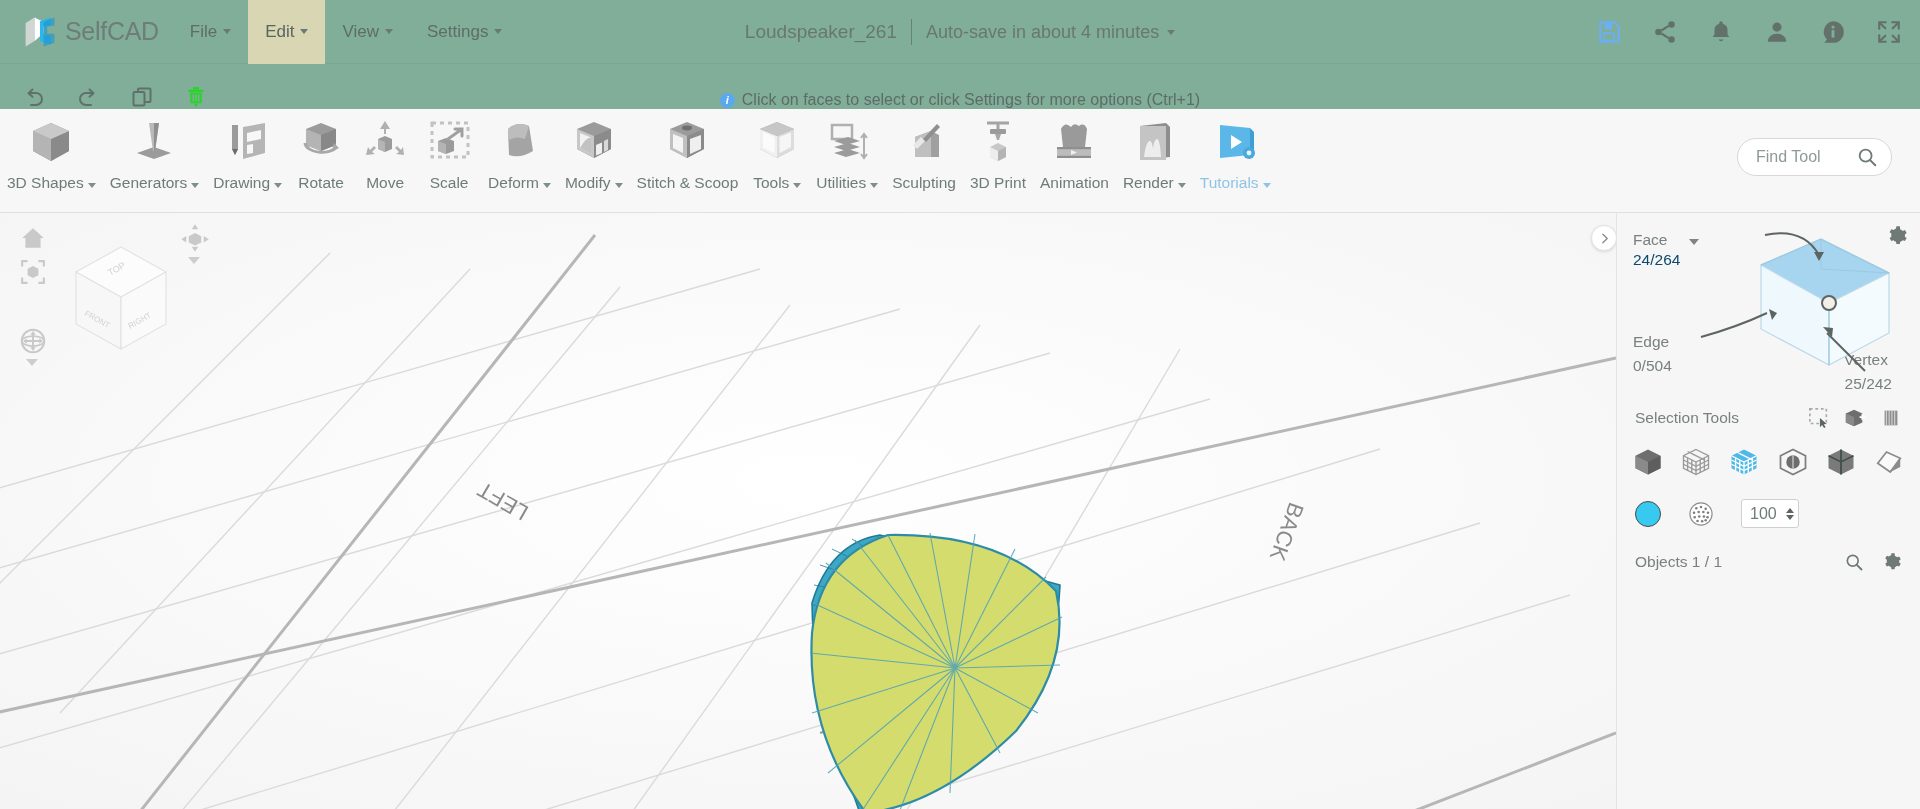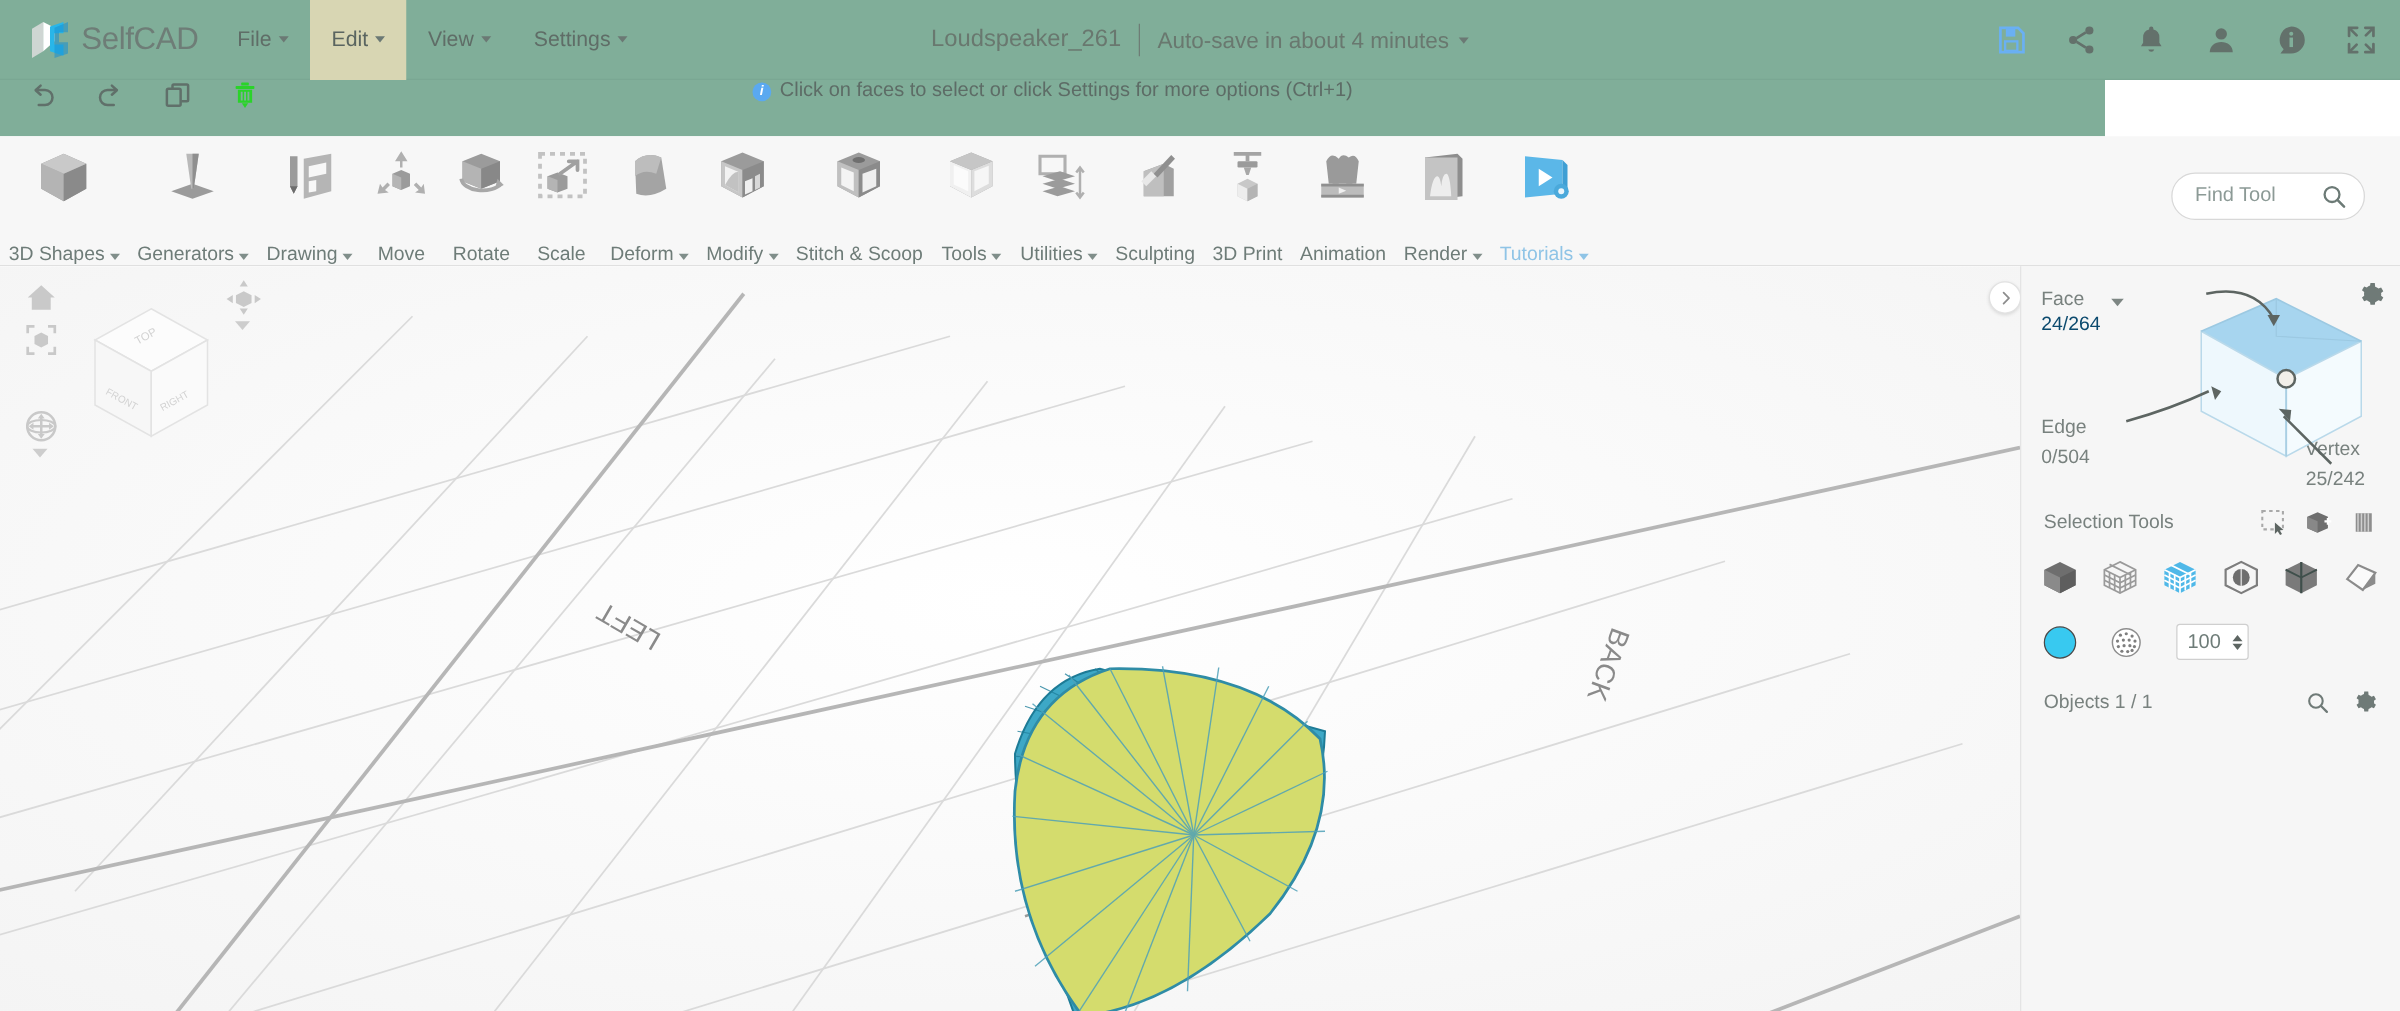--- a/index.html
+++ b/index.html
@@ -42,22 +42,22 @@
   .autosave { font-size: 18px; color: #69786f; cursor: pointer; }
   .hdr-icons {
     position: absolute; right: 18px; top: 0; height: 64px;
     display: flex; align-items: center; gap: 30px;
   }
   .hdr-ic { width: 26px; height: 26px; cursor: pointer; fill: #63716b; }
   .hdr-ic.blue { fill: #6ab0f3; }
 
   
   .subbar {
-    position: absolute; top: 64px; left: 0; width: 1684px; height: 45px;
-    background: #80ae99; display: flex; align-items: flex-start;
+    position: absolute; top: 64px; left: 0; width: 1920px; height: 45px;
+    background: #80ae99; display: flex; align-items: flex-end;
   }
   .subbar-left { display: flex; align-items: center; gap: 30px; padding-left: 22px; }
   .sb-ic { width: 24px; height: 24px; cursor: pointer; fill: none; stroke: #60706a; stroke-width: 2; }
   .sb-ic.trash { fill: #2ad32a; stroke: none; }
   .hint {
     position: absolute; left: 0; right: 0; text-align: center;
     font-size: 16px; color: #5d6c66;
   }
   .hint-i {
     display: inline-block; width: 15px; height: 15px; border-radius: 50%;
@@ -77,21 +77,21 @@
 
   
   .ribbon {
     position: absolute; top: 109px; left: 0; width: 1920px; height: 104px;
     background: #f7f7f7; border-bottom: 1px solid #e0e0e0;
     display: flex; align-items: flex-start;
   }
   .rb-item {
     height: 104px; display: flex; flex-direction: column;
     align-items: center; justify-content: flex-start; cursor: pointer;
-    padding: 6px 7px 0 7px; min-width: 58px; gap: 21px;
+    padding: 6px 7px 0 7px; min-width: 58px;
   }
   .rb-icon { height: 54px; display: flex; align-items: center; justify-content: center; }
   .rb-icon svg { width: 50px; height: 50px; }
   .rb-label { font-size: 15.5px; color: #6e7c78; white-space: nowrap; margin-top: 5px; }
   .rb-label.accent { color: #8fc4e6; }
   .rb-caret {
     display: inline-block; margin-left: 4px;
     border-left: 4px solid transparent; border-right: 4px solid transparent;
     border-top: 5px solid #808e8a;
   }
@@ -321,43 +321,43 @@
         <path d="M9 8 L15 8 L15 32 L12 38 L9 32 Z" fill="#9b9b9b"></path>
             <path d="M9 32 L15 32 L12 38 Z" fill="#6c6c6c"></path>
           </svg>
       </div>
       <div class="rb-label"><span>Drawing</span><i class="rb-caret"></i></div>
     </div>
 
     <div class="rb-item">
       <div class="rb-icon">
         <svg viewBox="0 0 50 50">
+            <path d="M25 6 L40 12 L40 28 L25 34 L10 28 L10 12 Z" fill="#9b9b9b"></path>
+        <path d="M10 12 L25 18 L25 34 L10 28 Z" fill="#b4b4b4"></path>
+            <path d="M25 18 L40 12 L40 28 L25 34 Z" fill="#888"></path>
+        <path d="M9 26 a17 10 0 0032 4" fill="none" stroke="#a8a8a8" stroke-width="3"></path>
+        <path d="M38 26 l5 5 -7 3 z" fill="#a8a8a8"></path>
+          </svg>
+      </div>
+      <div class="rb-label"><span>Rotate</span></div>
+    </div>
+
+    <div class="rb-item">
+      <div class="rb-icon">
+        <svg viewBox="0 0 50 50">
             <path d="M18 22 L25 19 L32 22 L32 32 L25 35 L18 32 Z" fill="#9b9b9b"></path>
         <path d="M18 22 L25 25 L25 35 L18 32 Z" fill="#b5b5b5"></path>
         <g fill="#b0b0b0">
               <path d="M25 4 L30 12 L26 12 L26 17 L24 17 L24 12 L20 12 Z"></path>
         <path d="M6 38 L8 30 L10 33 L14 29 L16 31 L12 35 L15 37 Z"></path>
         <path d="M44 38 L36 37 L39 35 L35 31 L37 29 L41 33 L43 30 Z"></path>
             </g>
           </svg>
       </div>
       <div class="rb-label"><span>Move</span></div>
-    </div>
-
-    <div class="rb-item">
-      <div class="rb-icon">
-        <svg viewBox="0 0 50 50">
-            <path d="M25 6 L40 12 L40 28 L25 34 L10 28 L10 12 Z" fill="#9b9b9b"></path>
-        <path d="M10 12 L25 18 L25 34 L10 28 Z" fill="#b4b4b4"></path>
-            <path d="M25 18 L40 12 L40 28 L25 34 Z" fill="#888"></path>
-        <path d="M9 26 a17 10 0 0032 4" fill="none" stroke="#a8a8a8" stroke-width="3"></path>
-        <path d="M38 26 l5 5 -7 3 z" fill="#a8a8a8"></path>
-          </svg>
-      </div>
-      <div class="rb-label"><span>Rotate</span></div>
     </div>
 
     <div class="rb-item">
       <div class="rb-icon">
         <svg viewBox="0 0 50 50">
             <rect x="8" y="6" width="36" height="34" fill="none" stroke="#c2c2c2" stroke-width="3" stroke-dasharray="4 4"></rect>
         <path d="M14 24 L22 21 L30 24 L30 34 L22 37 L14 34 Z" fill="#9b9b9b"></path>
         <path d="M14 24 L22 27 L22 37 L14 34 Z" fill="#b4b4b4"></path>
         <path d="M24 22 L38 12 M31 12 L38 12 L38 19" stroke="#a0a0a0" stroke-width="3" fill="none" stroke-linecap="round"></path>
           </svg>

